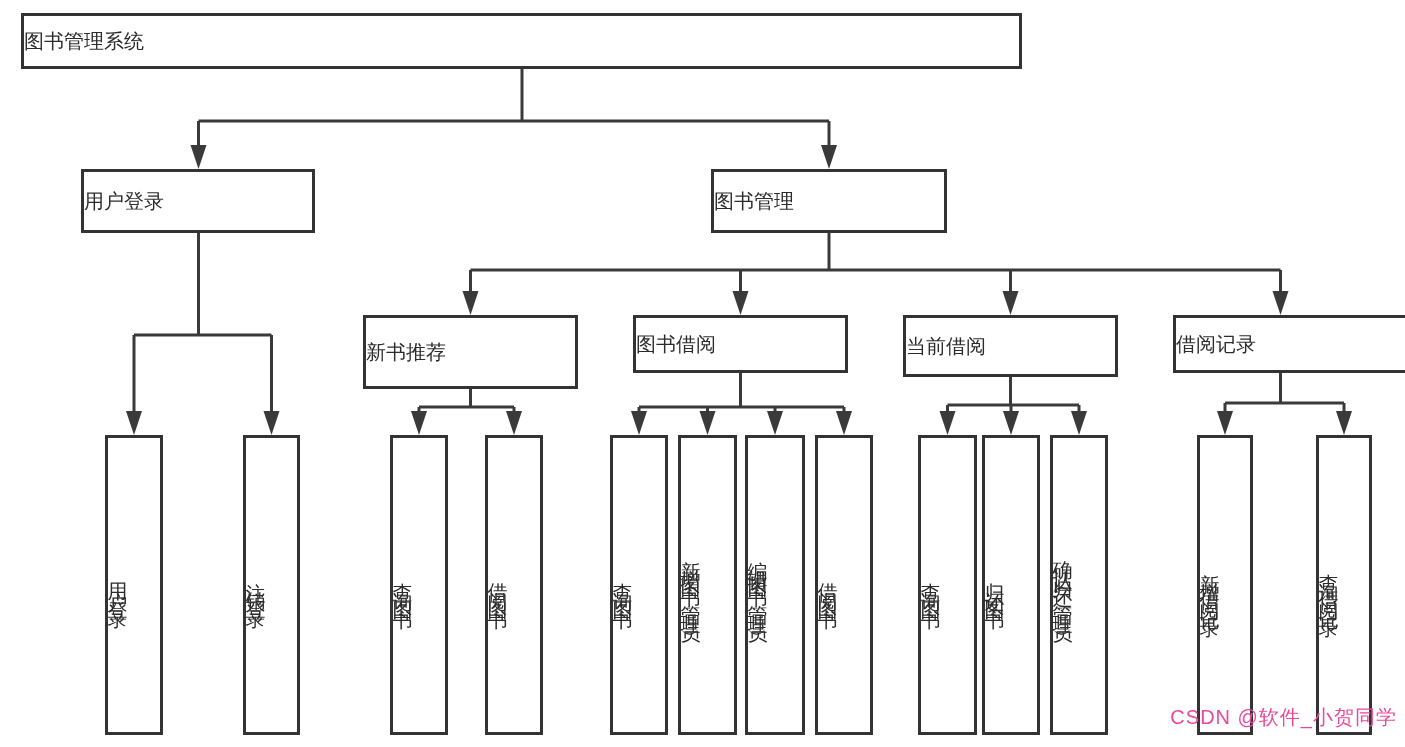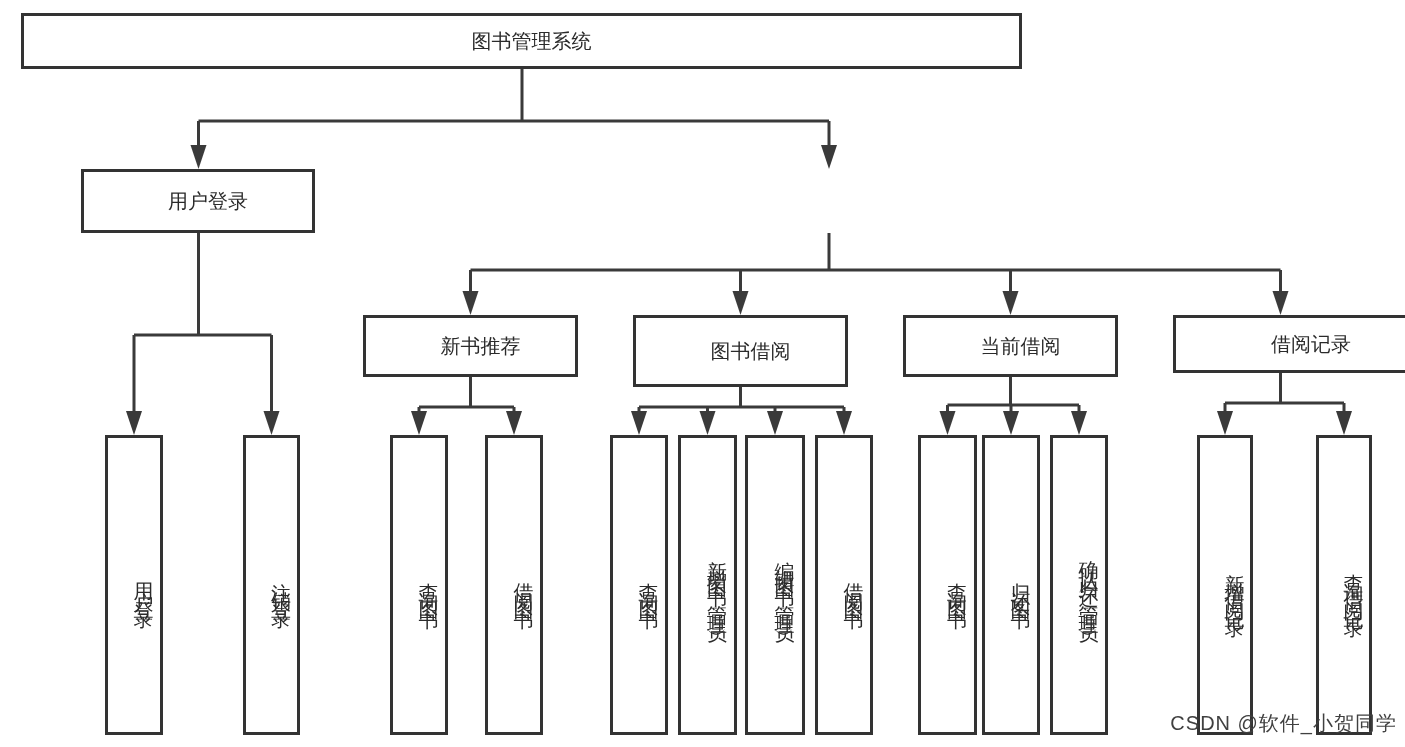--- a/index.html
+++ b/index.html
@@ -5,32 +5,32 @@
   html,body{margin:0;padding:0;background:#ffffff;}
   body{width:1405px;height:747px;overflow:hidden;}
   .stage{
     position:relative;width:1405px;height:747px;background:#ffffff;
     font-family:"Liberation Sans","DejaVu Sans",sans-serif;
   }
   .wires{position:absolute;left:0;top:0;width:1405px;height:747px;pointer-events:none;}
   .box{
     position:absolute;box-sizing:border-box;background:#ffffff;
     border:3px solid #333333;color:#2b2b2b;font-size:20px;
-    display:flex;align-items:center;justify-content:center;
-    white-space:nowrap;z-index:2;padding-left:20px;
+    display:flex;align-items:center;
+    white-space:nowrap;z-index:2;
   }
   .root{font-size:20px;}
   .leaf{top:435px;height:300px;}
   .leaf .vtext{
     writing-mode:vertical-rl;text-orientation:mixed;
     letter-spacing:9px;line-height:1;font-size:20px;color:#2b2b2b;
   }
   .watermark{
-    position:absolute;right:8px;bottom:10px;z-index:3;
-    font-size:20px;color:#404040;letter-spacing:1px;
+    position:absolute;right:8px;bottom:16px;z-index:3;
+    font-size:20px;color:#ec4899;letter-spacing:1px;
   }
 </style>
 </head>
 <body>
 
 <div class="stage">
 
   <svg class="wires" viewBox="0 0 1405 747" xmlns="http://www.w3.org/2000/svg">
     <g stroke="#3a3a3a" stroke-width="3" fill="none">
 
@@ -78,25 +78,28 @@
     </g>
   </svg>
 
   <div class="box root" style="left:21px;top:13px;width:1001px;height:56px">
     <span>图书管理系统</span>
   </div>
 
   <div class="box" style="left:81px;top:169px;width:234px;height:64px">
     <span>用户登录</span>
   </div>
+  <div class="box" style="left:711px;top:169px;width:236px;height:64px">
+    <span>图书管理</span>
+  </div>
 
-  <div class="box" style="left:363px;top:315px;width:215px;height:62px">
+  <div class="box" style="left:363px;top:315px;width:215px;height:74px">
     <span>新书推荐</span>
   </div>
-  <div class="box" style="left:633px;top:315px;width:215px;height:72px">
+  <div class="box" style="left:633px;top:315px;width:215px;height:58px">
     <span>图书借阅</span>
   </div>
   <div class="box" style="left:903px;top:315px;width:215px;height:62px">
     <span>当前借阅</span>
   </div>
   <div class="box" style="left:1173px;top:315px;width:256px;height:58px">
     <span>借阅记录</span>
   </div>
 
   <div class="box leaf" style="left:105px;width:58px">

